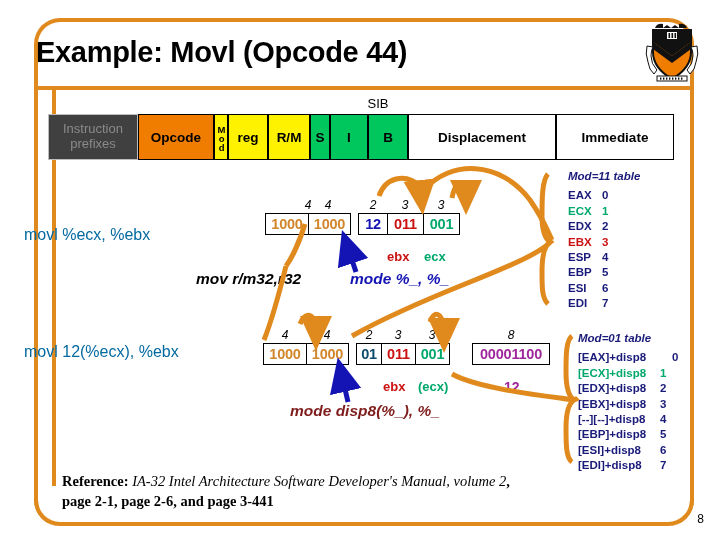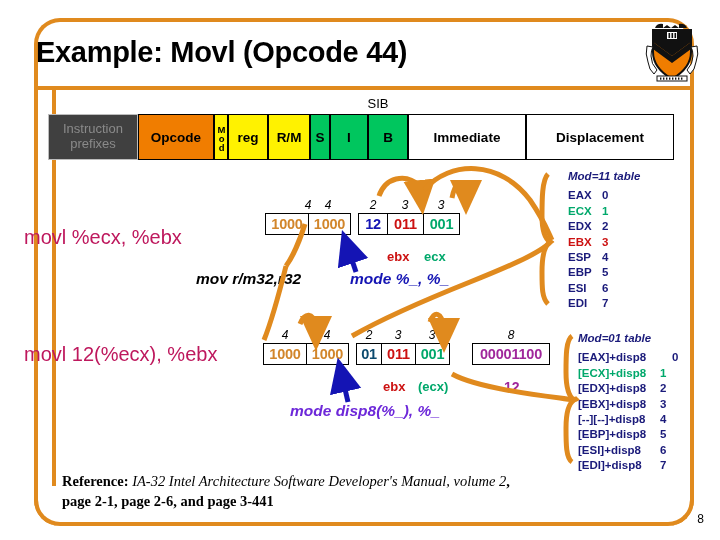--- a/index.html
+++ b/index.html
@@ -52,21 +52,21 @@
     flex-direction:column;line-height:1.12;font-size:13px;}
   .cell.plain{background:#ffffff;border-color:#000;}
   .cell.orange{background:#F07D00;}
   .cell.yellow{background:#FFF200;}
   .cell.green{background:#00C65E;}
   .cell.vert{writing-mode:vertical-rl;text-orientation:upright;font-size:9.5px;
     letter-spacing:-2px;line-height:0.85;}
 
   
   .asm{
-    position:absolute;font-size:20px;color:#be185d;white-space:nowrap;
+    position:absolute;font-size:16px;color:#0369a1;white-space:nowrap;
   }
   .bits-row{position:absolute;display:flex;align-items:flex-start;}
   .bitgrp{display:flex;flex-direction:column;align-items:center;}
   .bitnum{font-size:12px;color:#000;font-style:italic;height:15px;line-height:15px;}
   .bitboxes{display:flex;border:1.4px solid #000;box-sizing:border-box;height:22px;}
   .bitbox{
     display:flex;align-items:center;justify-content:center;
     font-size:14.5px;font-weight:bold;font-family:"Liberation Sans",sans-serif;
     padding:0 1px;box-sizing:border-box;letter-spacing:-0.2px;
   }
@@ -141,22 +141,22 @@
       <span>Instruction</span>
       <span>prefixes</span>
     </div>
     <div class="cell orange" style="width:76px">Opcode</div>
     <div class="cell yellow vert" style="width:14px">Mod</div>
     <div class="cell yellow" style="width:40px">reg</div>
     <div class="cell yellow" style="width:42px">R/M</div>
     <div class="cell green" style="width:20px">S</div>
     <div class="cell green" style="width:38px">I</div>
     <div class="cell green" style="width:40px">B</div>
+    <div class="cell plain" style="width:148px">Displacement</div>
     <div class="cell plain" style="width:118px">Immediate</div>
-    <div class="cell plain" style="width:148px">Displacement</div>
   </div>
 
   <div class="asm" style="left:24px;top:226px;">movl %ecx, %ebx</div>
 
   <div class="bits-row" style="left:265px;top:198px;">
     <div class="bitgrp">
       <div class="bitnum">4</div>
       <div class="bitboxes">
         <div class="bitbox" style="width: 42px; color: rgb(210, 134, 43);">1000</div>
         <div class="bitbox" style="width: 42px; color: rgb(210, 134, 43);">1000</div>
@@ -218,21 +218,21 @@
       <div class="bitnum" style="width:76px;text-align:center">8</div>
       <div class="bitboxes">
         <div class="bitbox" style="width: 76px; color: rgb(160, 39, 155);">00001100</div>
       </div>
     </div>
   </div>
 
   <div class="ann" style="left:383px;top:379px;color:#CC1111;">ebx</div>
   <div class="ann" style="left:418px;top:379px;color:#00A86B;">(ecx)</div>
   <div class="ann" style="left:504px;top:379px;color:#A0279B;font-size:14px;">12</div>
-  <div class="ital" style="left:290px;top:402px;font-size:15.5px;color:#6d28d9;">mode disp8(%_), %_</div>
+  <div class="ital" style="left:290px;top:402px;font-size:15.5px;color:#7f1d1d;">mode disp8(%_), %_</div>
 
   <div class="tbl" style="left:568px;top:169px;">
     <div class="hdr">Mod=11 table</div>
     <div class="trow">
         <span class="tname" style="width:34px;color:#1a1a7a">EAX</span>
         <span class="tnum" style="color:#1a1a7a">0</span>
       </div>
     <div class="trow">
         <span class="tname" style="width:34px;color:#00A86B">ECX</span>
         <span class="tnum" style="color:#00A86B">1</span>

